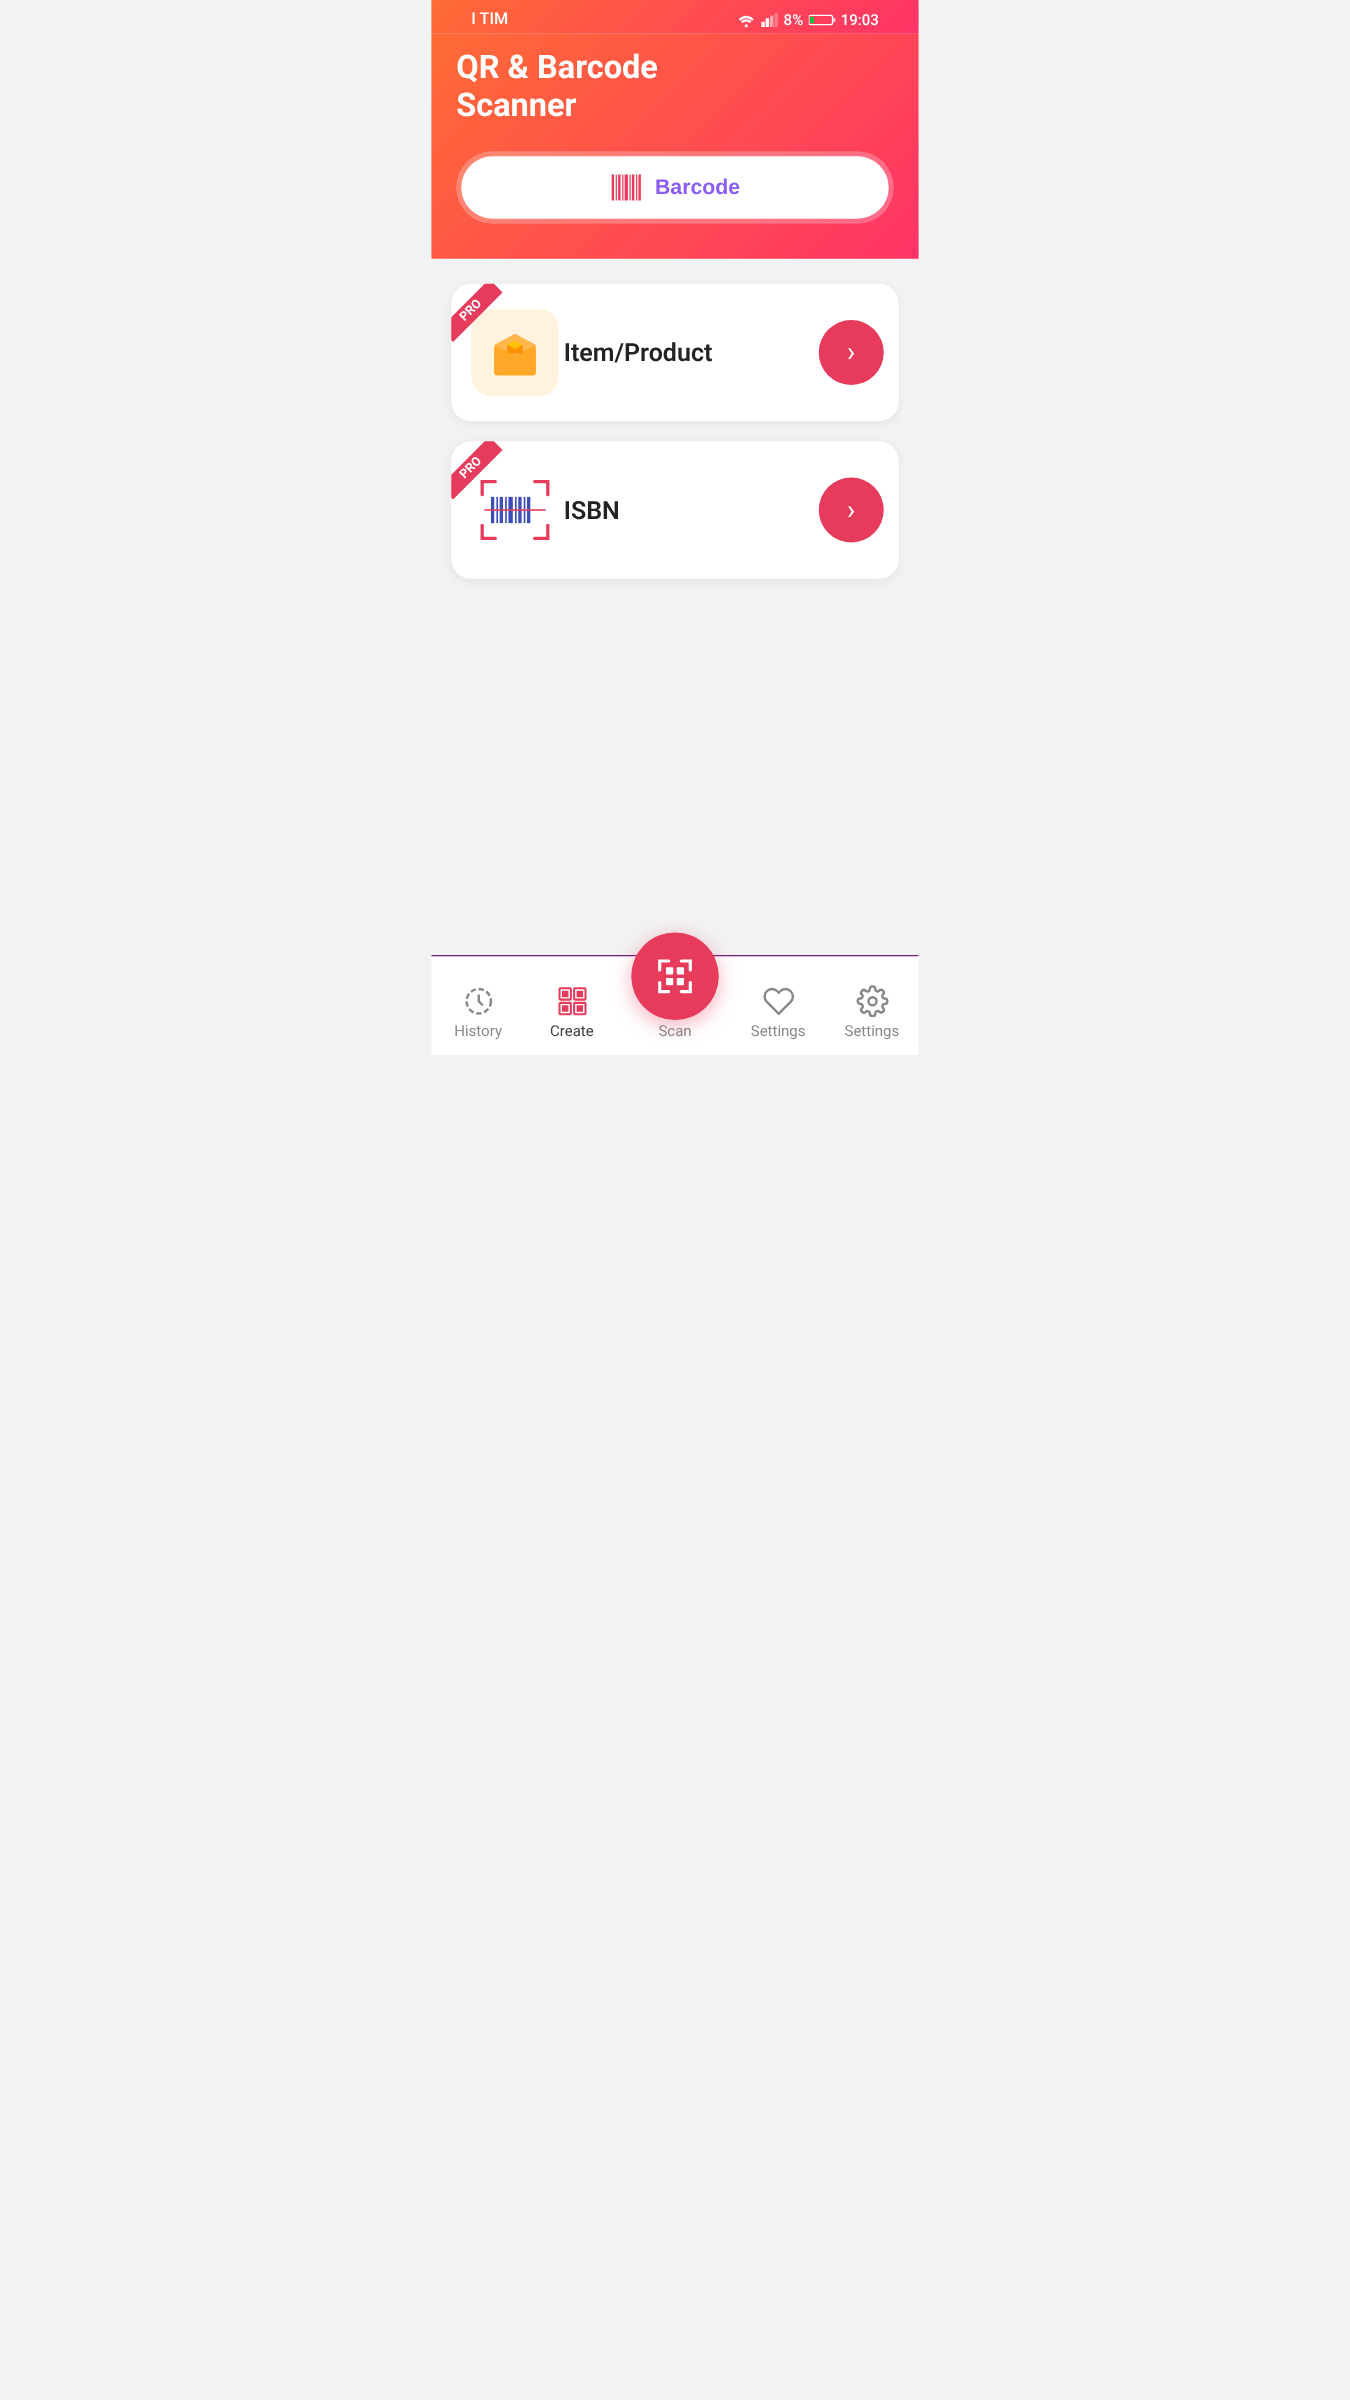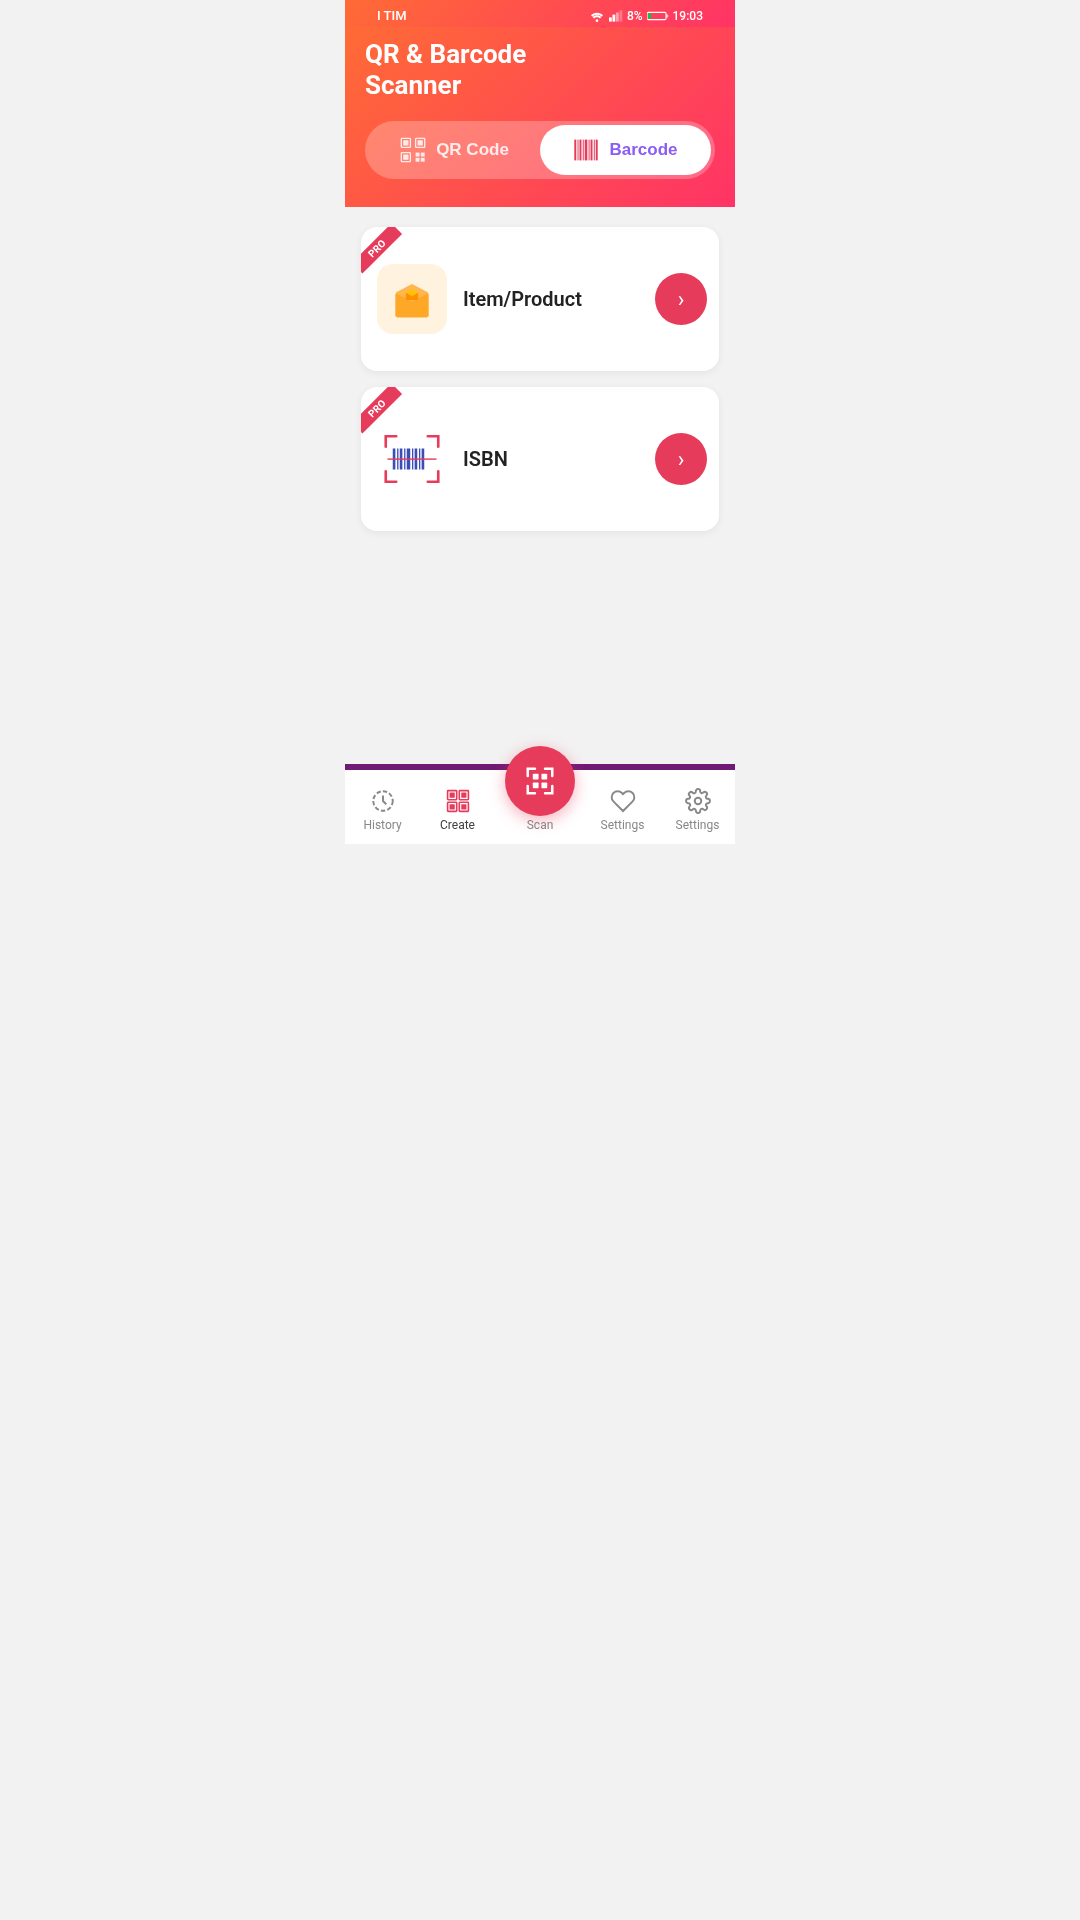--- a/index.html
+++ b/index.html
@@ -87,24 +87,24 @@
       padding: 20px 16px;
       display: flex;
       flex-direction: column;
       gap: 16px;
     }
 
     
     .card {
       background: white;
       border-radius: 16px;
-      padding: 37px 16px;
-      display: flex;
-      align-items: center;
-      gap: 16px;
+      padding: 20px 16px;
+      display: flex;
+      align-items: center;
+      gap: 4px;
       position: relative;
       overflow: visible;
       box-shadow: 0 2px 8px rgba(0,0,0,0.06);
     }
 
     .pro-badge {
       position: absolute;
       top: 0;
       left: 0;
       width: 60px;
@@ -171,21 +171,21 @@
       justify-content: center;
     }
 
     
     .bottom-nav {
       position: absolute;
       bottom: 0;
       left: 0;
       right: 0;
       background: white;
-      border-top: 6px solid #701a75;
+      border-top: 1px solid #701a75;
       display: flex;
       align-items: flex-end;
       justify-content: space-between;
       padding: 8px 0 12px;
       height: 80px;
     }
 
     .nav-item {
       display: flex;
       flex-direction: column;
@@ -260,35 +260,20 @@
 </div>
 
 <div class="header">
   <div class="app-title">
     <span>QR &amp; Barcode</span><br>
     <span>Scanner</span>
   </div>
 
   <div class="toggle-container">
 
-    <button class="toggle-btn inactive">
-      <svg width="26" height="26" viewBox="0 0 40 40" fill="rgba(255,255,255,0.85)">
-        <rect x="2" y="2" width="14" height="14" rx="1" fill="none" stroke="rgba(255,255,255,0.85)" stroke-width="2"></rect>
-        <rect x="5" y="5" width="8" height="8" rx="0.5"></rect>
-        <rect x="24" y="2" width="14" height="14" rx="1" fill="none" stroke="rgba(255,255,255,0.85)" stroke-width="2"></rect>
-        <rect x="27" y="5" width="8" height="8" rx="0.5"></rect>
-        <rect x="2" y="24" width="14" height="14" rx="1" fill="none" stroke="rgba(255,255,255,0.85)" stroke-width="2"></rect>
-        <rect x="5" y="27" width="8" height="8" rx="0.5"></rect>
-        <rect x="24" y="24" width="6" height="6"></rect>
-        <rect x="32" y="24" width="6" height="6"></rect>
-        <rect x="24" y="32" width="6" height="6"></rect>
-        <rect x="32" y="32" width="6" height="6"></rect>
-      </svg>
-      <span>QR Code</span>
-    </button>
 
     <button class="toggle-btn active">
       <svg width="26" height="26" viewBox="0 0 40 40" fill="#e63b5a">
         <rect x="2" y="4" width="3" height="32"></rect>
         <rect x="7" y="4" width="1.5" height="32"></rect>
         <rect x="10" y="4" width="3" height="32"></rect>
         <rect x="15" y="4" width="1.5" height="32"></rect>
         <rect x="18" y="4" width="4" height="32"></rect>
         <rect x="24" y="4" width="1.5" height="32"></rect>
         <rect x="27" y="4" width="3" height="32"></rect>

